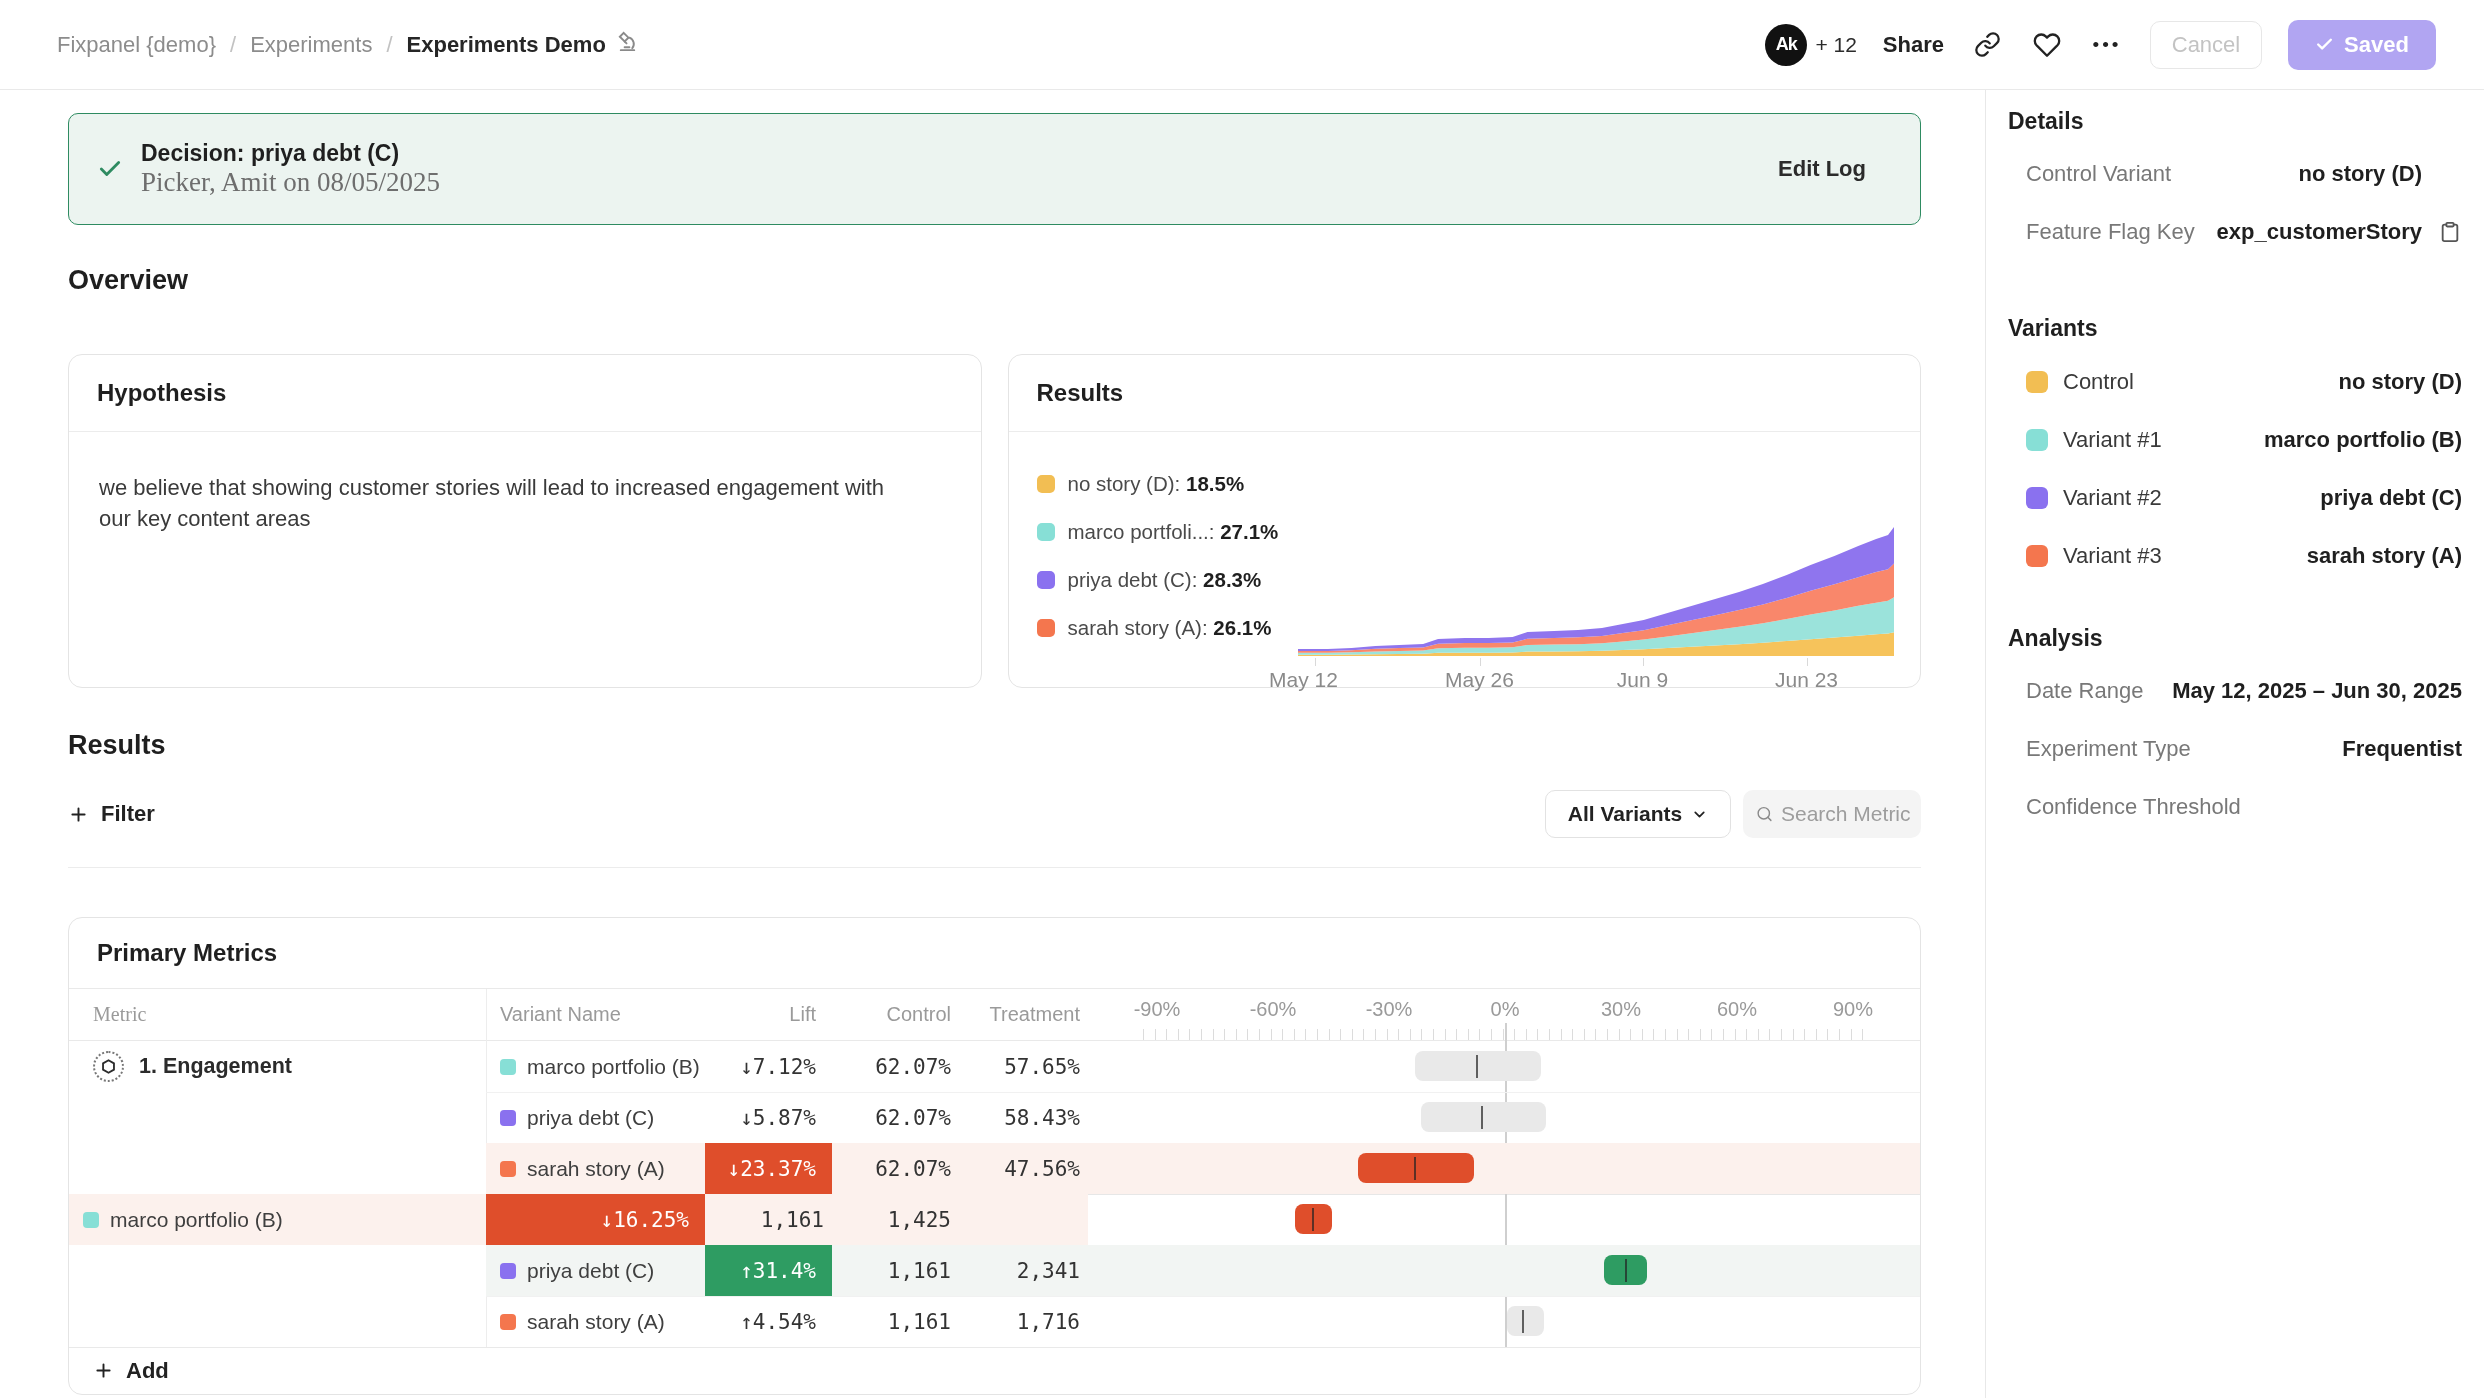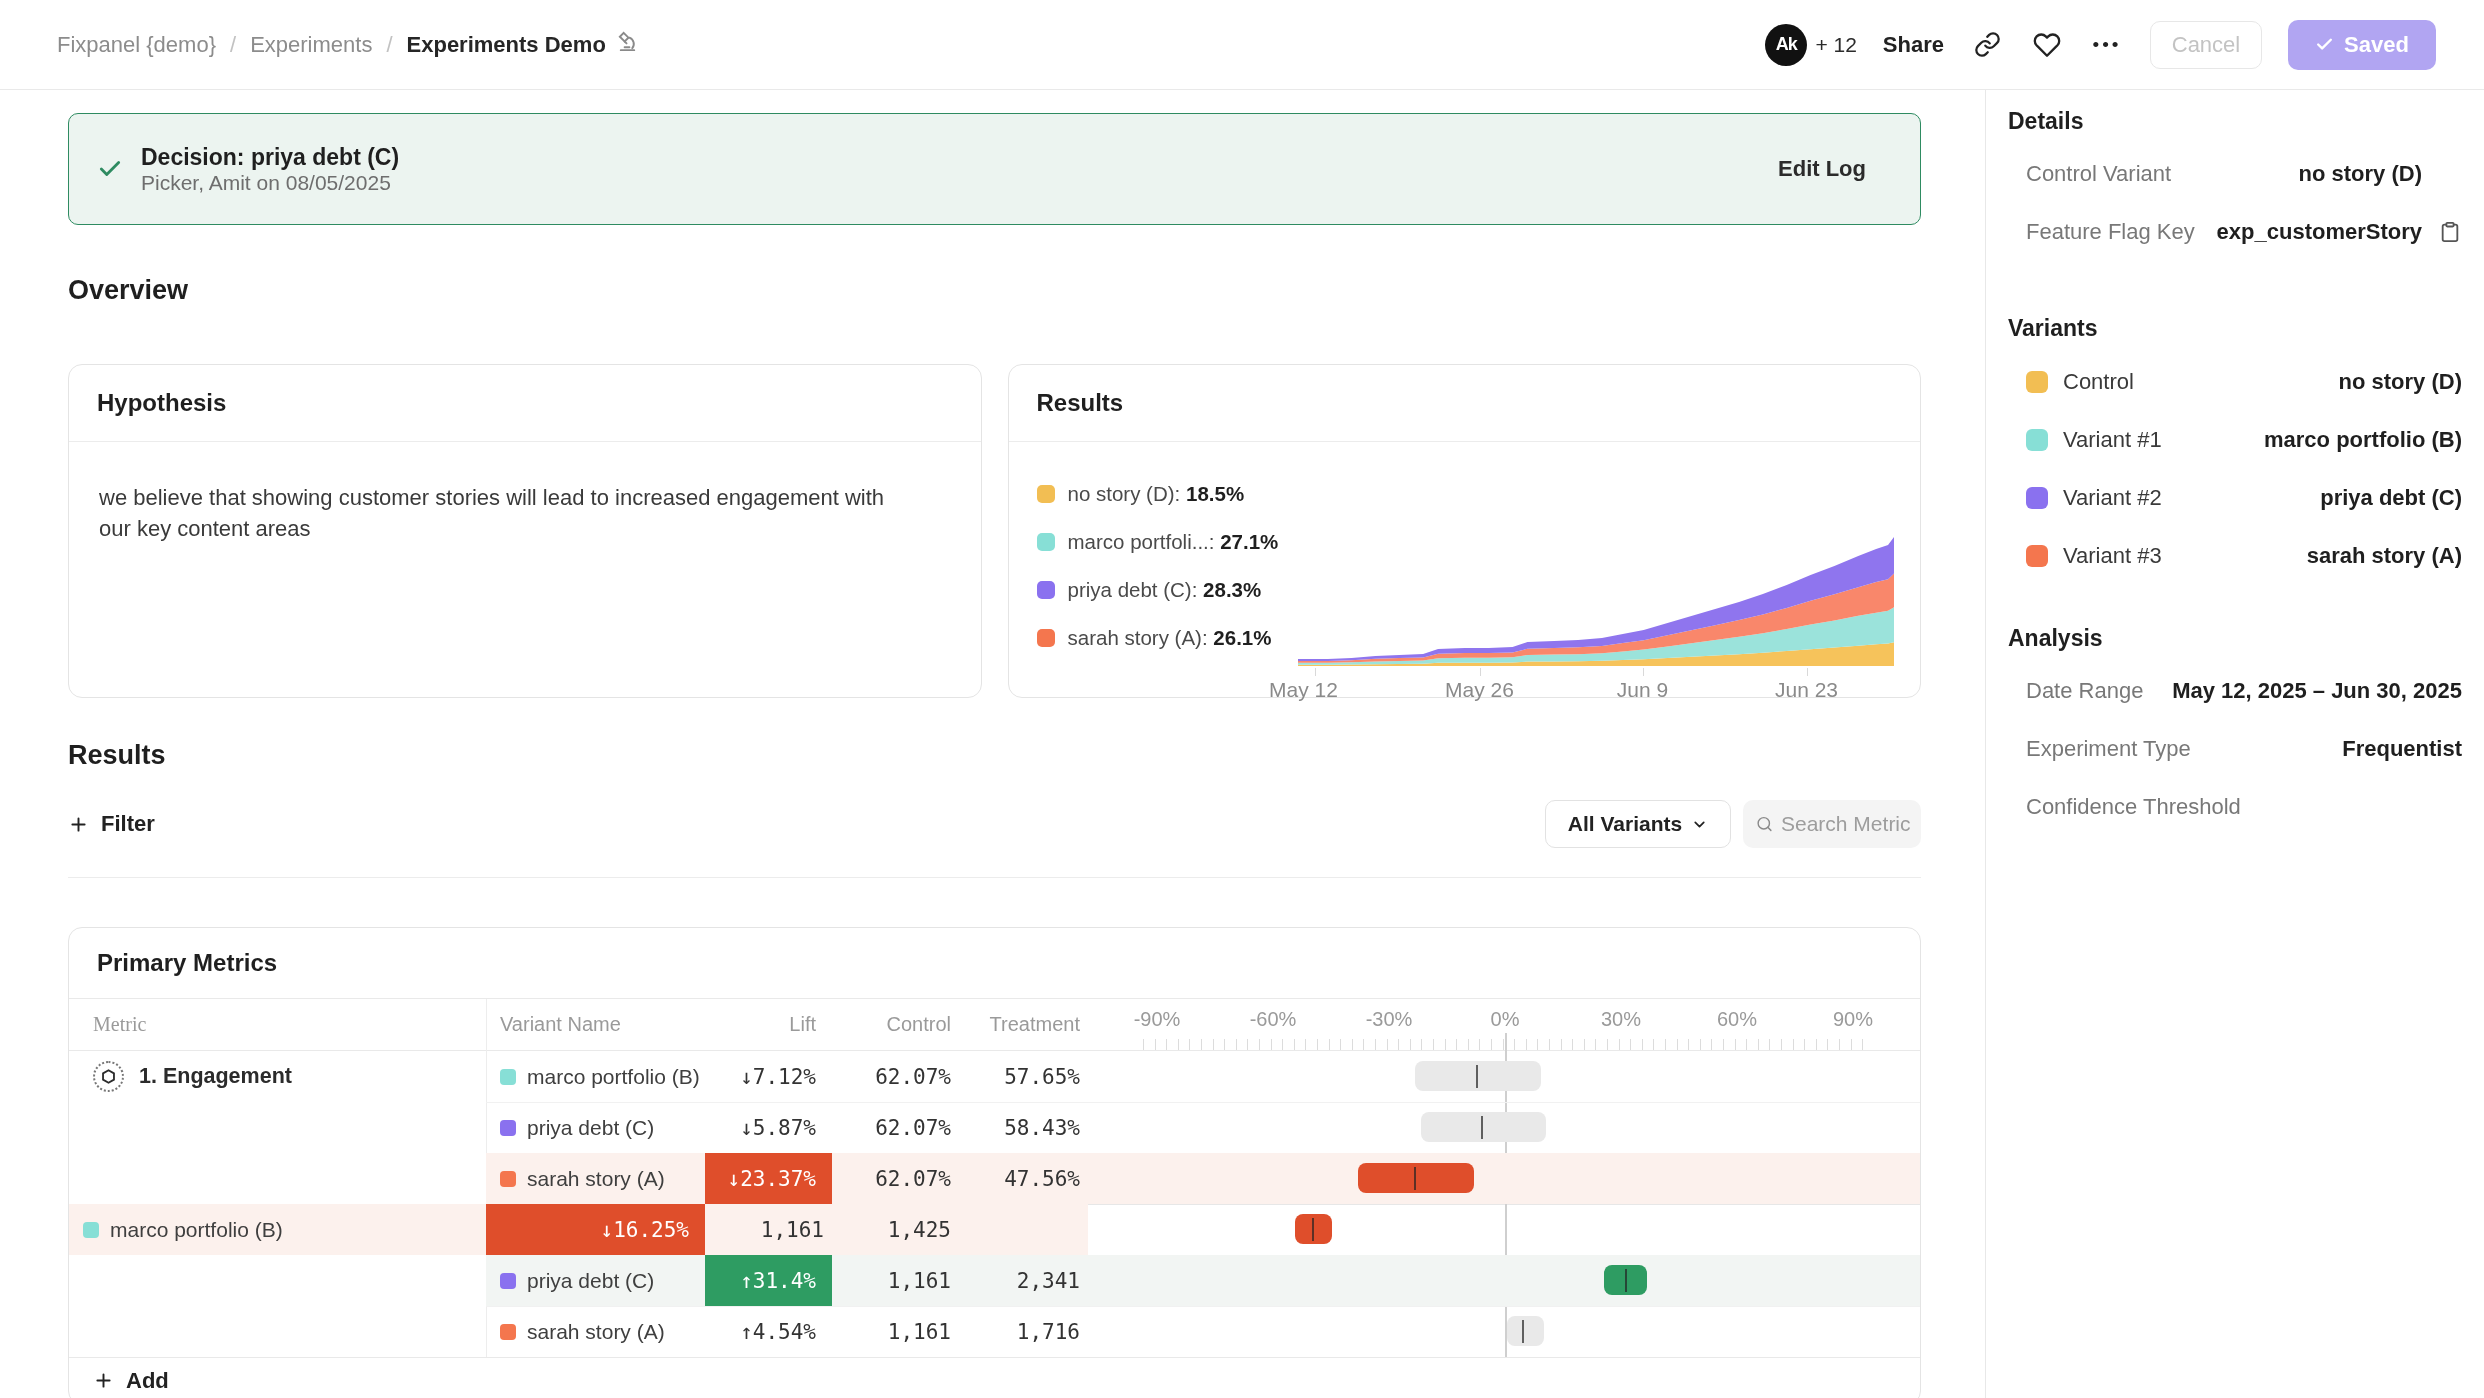--- a/index.html
+++ b/index.html
@@ -27,25 +27,25 @@
   
   .main { display:flex; height:1308px; }
   .content { width:1986px; border-right:1px solid #e8e8e8; padding:0 64px 0 68px; overflow:hidden; }
   .sidebar { flex:1; padding:0 22px 0 22px; }
 
   
   .banner { margin-top:23px; height:112px; background:#ECF4F0; border:1px solid #2E8B61; border-radius:10px; display:flex; align-items:center; padding:0 54px 0 28px; }
   .banner-check { margin-right:18px; display:flex; }
   .banner-texts { flex:1; }
   .banner-title { font-size:23px; font-weight:700; color:#1f1f1f; }
-  .banner-sub { font-size:21px; color:#6e6e6e; margin-top:0; }
+  .banner-sub { font-size:27px; color:#6e6e6e; margin-top:0;font-family:Liberation Serif, serif; }
   .banner-action { font-size:22px; font-weight:600; color:#2b2b2b; cursor:pointer; }
 
   .h-section { font-size:27px; font-weight:700; color:#1f1f1f; }
-  .overview-heading { margin-top:50px; }
+  .overview-heading { margin-top:40px; }
   .results-heading { margin-top:42px; }
 
   
   .cards { margin-top:58px; display:flex; gap:26px; }
   .card { width:914px; height:334px; border:1px solid #e4e4e4; border-radius:14px; background:#fff; }
   .card-head { height:77px; border-bottom:1px solid #ececec; display:flex; align-items:center; padding:0 28px; }
   .card-title { font-size:24px; font-weight:700; color:#1f1f1f; }
   .hyp-body { padding:40px 28px 0 30px; font-size:22px; line-height:31px; color:#3a3a3a; width:860px; }
 
   .health-body { position:relative; height:256px; }

